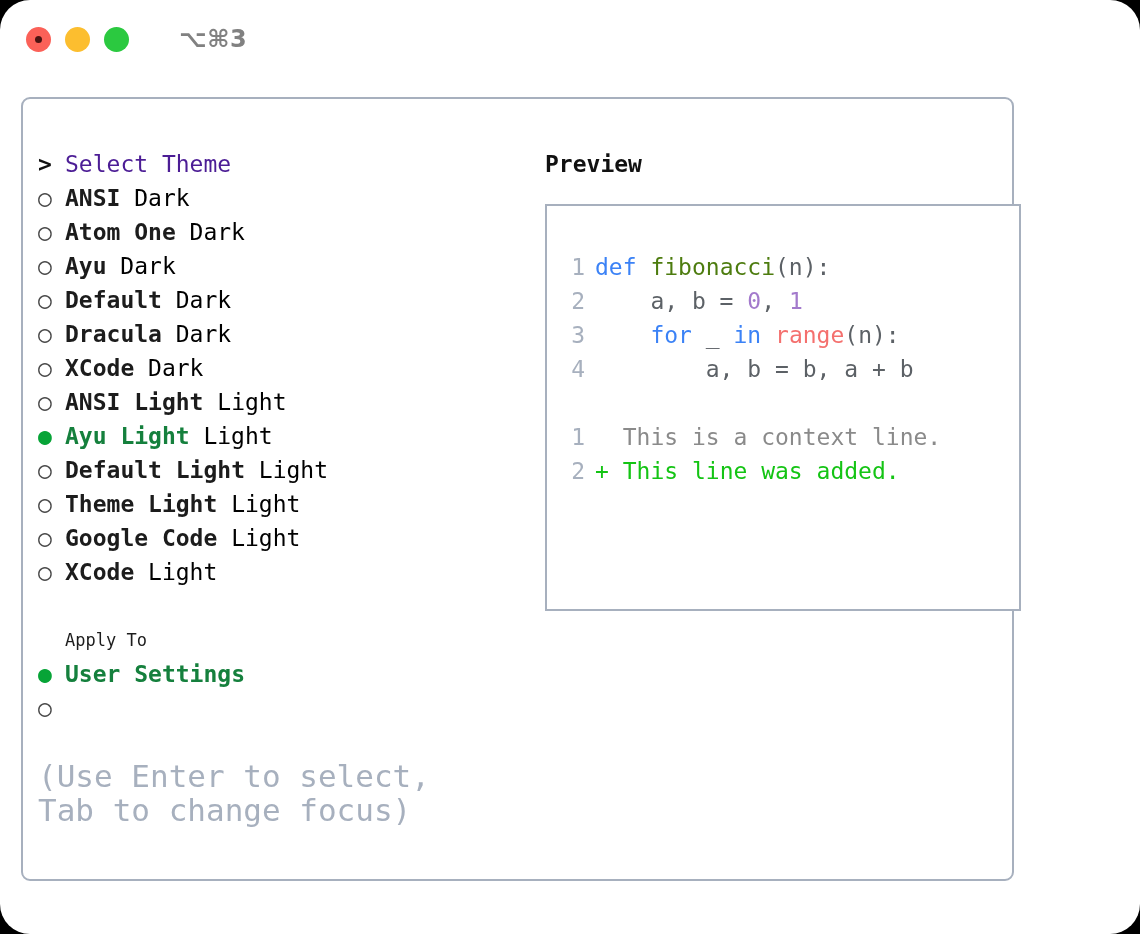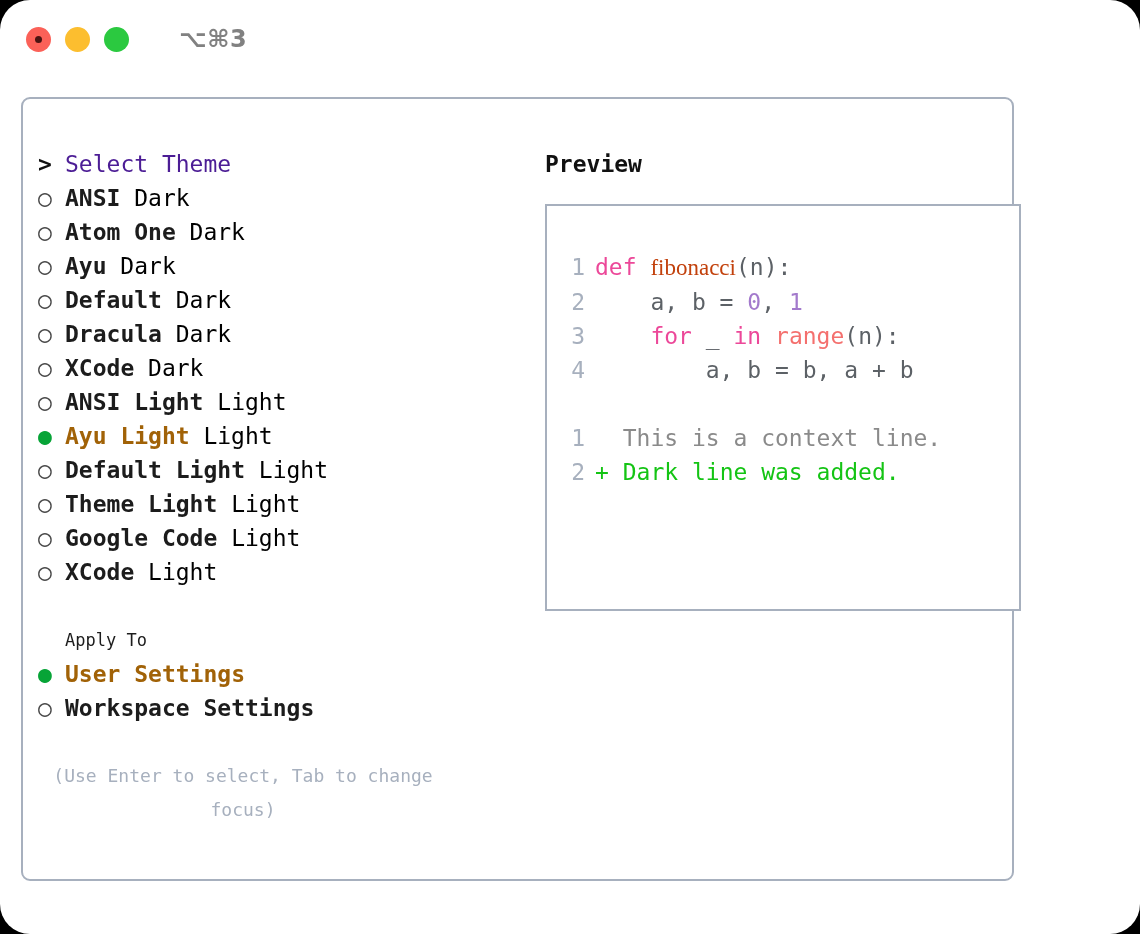--- a/index.html
+++ b/index.html
@@ -103,42 +103,41 @@
     font-size: 23px;
     color: #4c4c4c;
   }
   .marker.selected { color: #07a437; }
   .marker.prompt {
     color: #111111;
     font-weight: bold;
   }
   .label { color: #1c1c1c; font-weight: bold; }
   .label.bold { font-weight: normal; color: #4c1d95; }
-  .label.selected { color: #a16207; }
+  .label.selected { color: #15803d; }
   .variant {
     color: #000000;
     margin-left: 0.6em;
   }
   .section-head {
     height: 34px;
     line-height: 34px;
     font-size: 17px;
     color: #1c1c1c;
     padding-left: 27px;
     white-space: pre;
   }
   .spacer-md { height: 34px; }
 
   .hint {
-    font-size: 18px;
+    font-size: 31px;
     line-height: 34px;
     color: #a7b0be;
     width: 410px;
     white-space: normal;
-    text-align: center;
   }
 
   
   .right-col {
     position: absolute;
     left: 474px;
     top: 48px;
     width: 490px;
     margin-left: 48px;
   }
@@ -162,22 +161,22 @@
     white-space: pre;
     color: #5c6166;
   }
   .ln {
     display: inline-block;
     width: 22px;
     text-align: right;
     color: #a7b0be;
     margin-right: 10px;
   }
-  .kw   { color: #ec4899; }
-  .fn   { color: #c2410c; font-family: Liberation Serif, serif; }
+  .kw   { color: #3b82f6; }
+  .fn   { color: #4d7c0f; }
   .num  { color: #a37acc; }
   .bi   { color: #f4706e; }
   .pun  { color: #5c6166; }
   .blank-line { height: 34px; }
   .diff-ctx { color: #8a8a8a; }
   .diff-del { color: #cc1f1f; }
   .diff-add { color: #14c414; }
 </style>
 </head>
 <body>
@@ -219,41 +218,41 @@
             <div class="menu-line"><span class="marker">○</span><span class="label">Google Code</span><span class="variant">Light</span></div>
             <div class="menu-line"><span class="marker">○</span><span class="label">XCode</span><span class="variant">Light</span></div>
           </div>
 
         <div class="spacer-md"></div>
 
         <div class="section-head">Apply To</div>
 
         <div id="apply-items">
             <div class="menu-line"><span class="marker selected">●</span><span class="label selected">User Settings</span></div>
-            <div class="menu-line"><span class="marker">○</span><span class="label">Workspace Settings</span></div>
+            <div class="menu-line"><span class="marker">○</span></div>
           </div>
 
         <div class="spacer-md"></div>
 
         <div class="hint">(Use Enter to select, Tab to change focus)</div>
       </div>
 
       <div class="right-col">
         <div class="preview-title">Preview</div>
 
         <div class="preview-box">
           <div id="code-block">
               <div class="code-line"><span class="ln">1</span><span class="kw">def </span><span class="fn">fibonacci</span><span class="pun">(n):</span></div>
               <div class="code-line"><span class="ln">2</span><span class="pun">    a, b = </span><span class="num">0</span><span class="pun">, </span><span class="num">1</span></div>
               <div class="code-line"><span class="ln">3</span><span class="pun">    </span><span class="kw">for</span><span class="pun"> _ </span><span class="kw">in</span><span class="pun"> </span><span class="bi">range</span><span class="pun">(n):</span></div>
               <div class="code-line"><span class="ln">4</span><span class="pun">        a, b = b, a + b</span></div>
             </div>
           <div class="blank-line"></div>
           <div id="diff-block">
               <div class="code-line"><span class="ln">1</span><span class="diff-ctx"> </span><span class="diff-ctx"> This is a context line.</span></div>
-              <div class="code-line"><span class="ln">2</span><span class="diff-add">+</span><span class="diff-add"> Dark line was added.</span></div>
+              <div class="code-line"><span class="ln">2</span><span class="diff-add">+</span><span class="diff-add"> This line was added.</span></div>
             </div>
         </div>
       </div>
 
     </div>
   </div>
 </div>
 
 </body></html>

